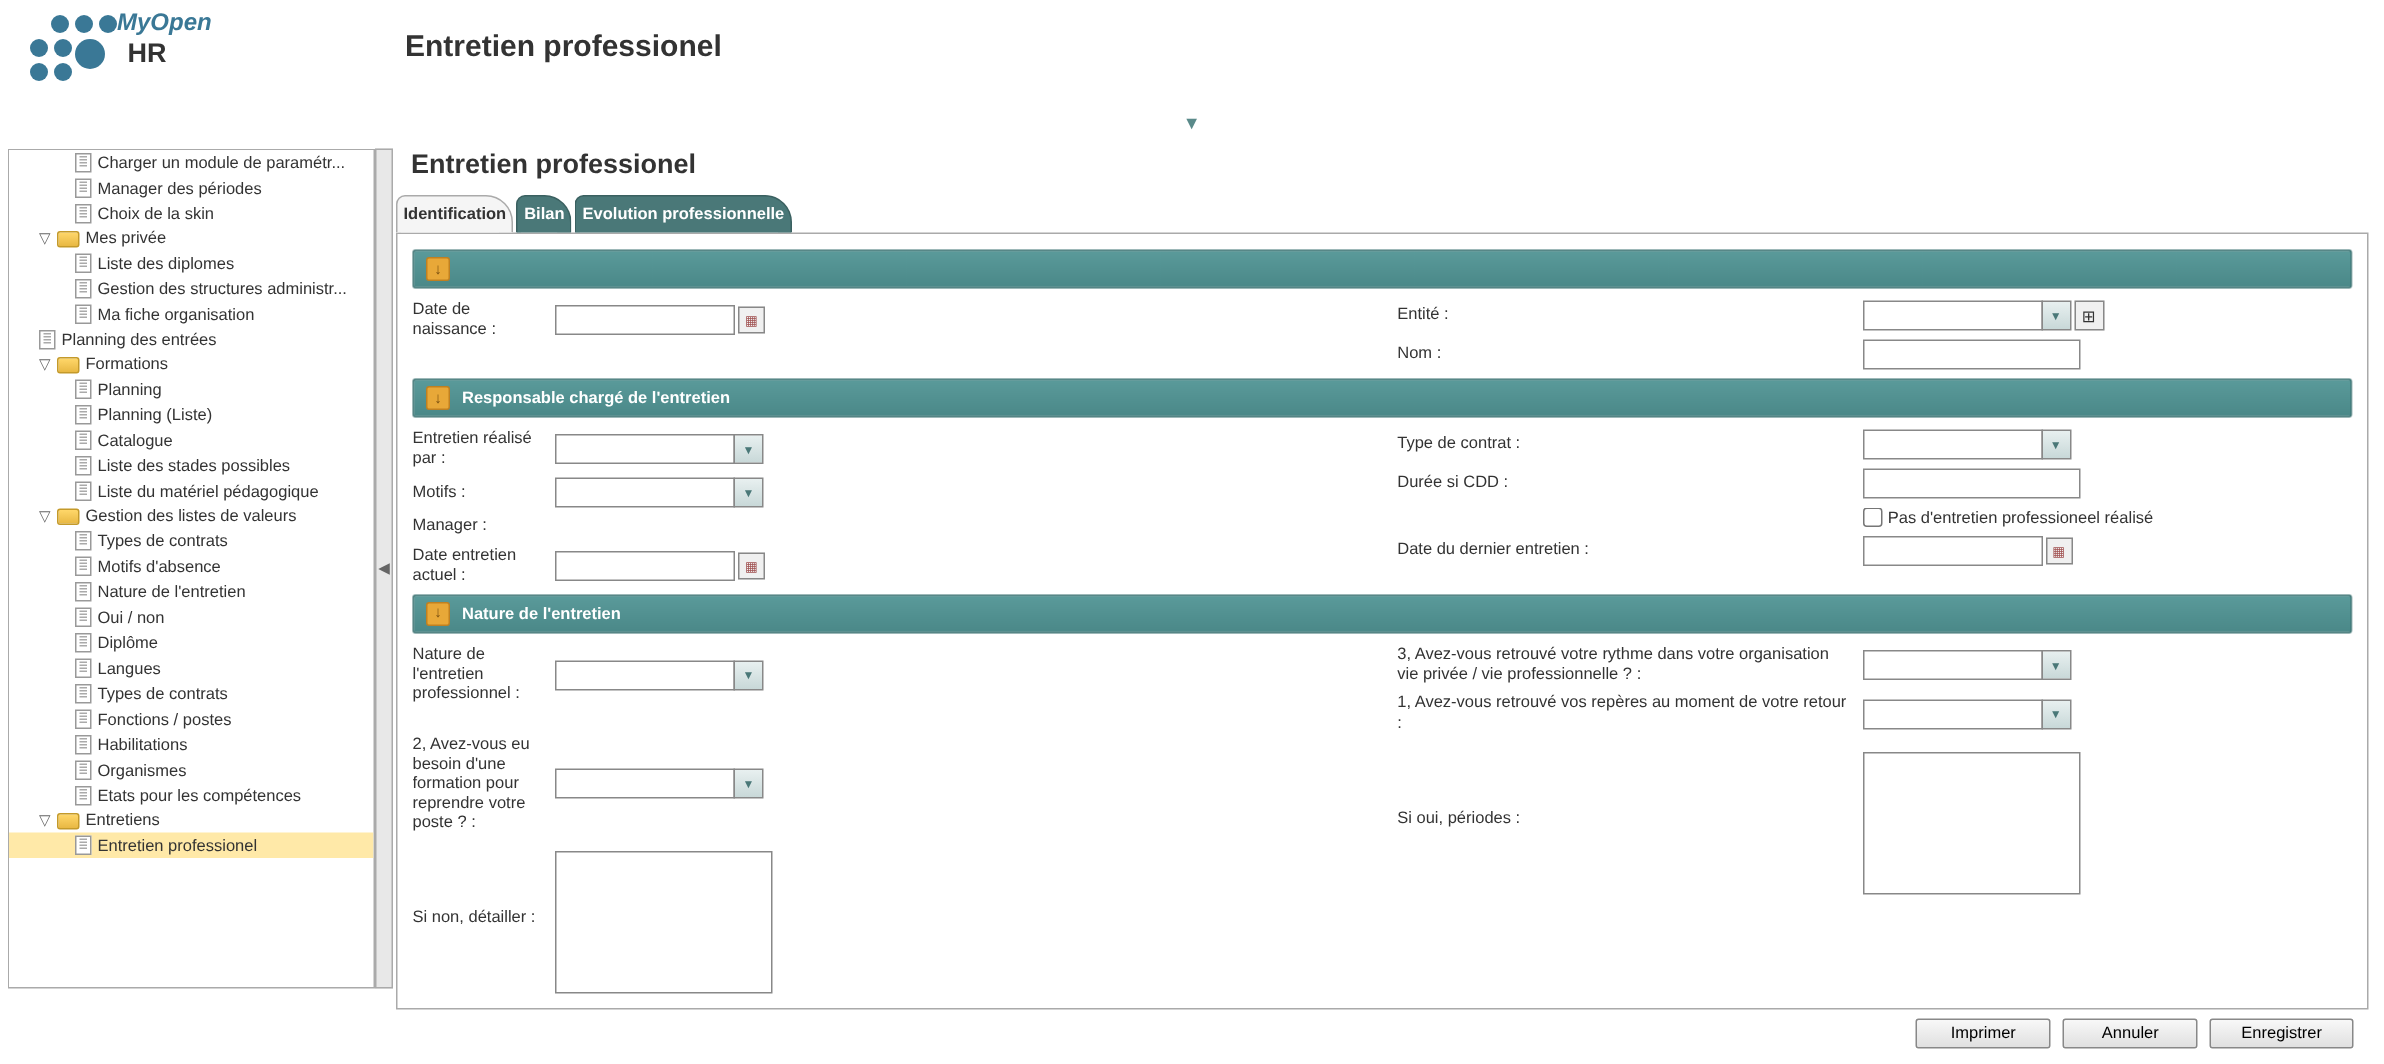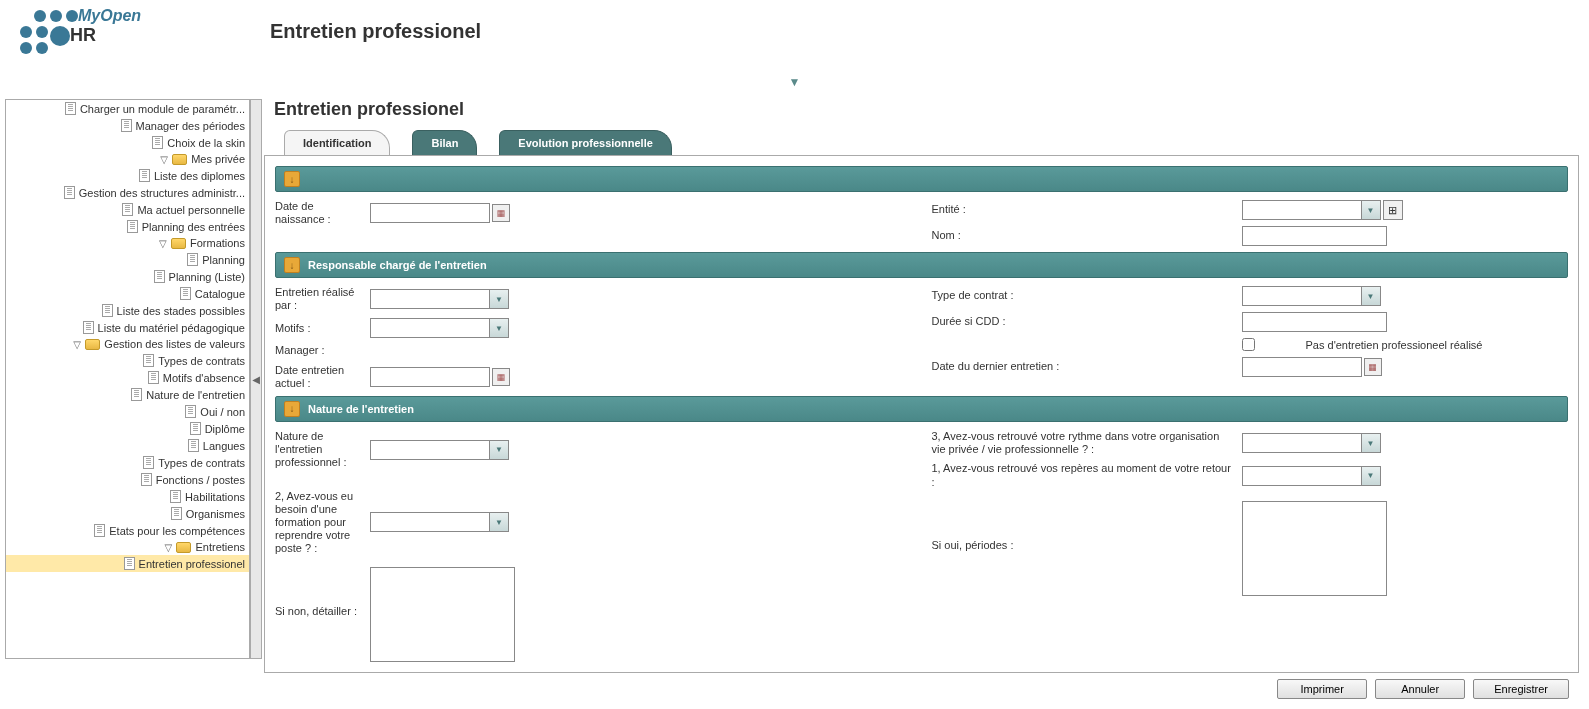--- a/index.html
+++ b/index.html
@@ -1,72 +1,72 @@
 <!DOCTYPE html>
 <html><head>
 <meta charset="utf-8">
 <style>
 * { box-sizing: border-box; margin: 0; padding: 0; }
 body { font-family: Verdana, Arial, sans-serif; font-size: 11px; color: #333; background: #fff; width: 1589px; height: 709px; overflow: hidden; }
 
 .header-top { display: flex; align-items: flex-start; padding: 5px 0 0 10px; height: 70px; }
 .logo { width: 170px; height: 60px; position: relative; }
 .logo-text { position: absolute; left: 68px; top: 2px; color: #3a7896; font-weight: bold; font-size: 16px; font-style: italic; }
-.logo-text2 { position: absolute; left: 60px; top: 20px; color: #333; font-weight: bold; font-size: 18px; }
+.logo-text2 { position: absolute; left: 75px; top: 20px; color: #333; font-weight: bold; font-size: 18px; }
 .logo-dots { position: absolute; left: 10px; top: 5px; }
 .dot { display: inline-block; width: 12px; height: 12px; border-radius: 50%; background: #3a7896; }
 .dot1 { position: absolute; left: 14px; top: 0; }
 .dot2 { position: absolute; left: 30px; top: 0; }
 .dot3 { position: absolute; left: 46px; top: 0; }
 .dot4 { position: absolute; left: 0; top: 16px; }
 .dot5 { position: absolute; left: 16px; top: 16px; }
 .dot6 { position: absolute; left: 30px; top: 16px; width: 20px; height: 20px; }
 .dot7 { position: absolute; left: 0; top: 32px; }
 .dot8 { position: absolute; left: 16px; top: 32px; }
 .page-title { font-size: 20px; font-weight: bold; color: #333; margin-left: 90px; margin-top: 15px; }
 
 .chevron-down { margin-top: 5px; text-align: center; color: #5a8a8a; font-size: 12px; cursor: pointer; }
 
 .content-area { display: flex; margin-top: 10px; }
 .sidebar { width: 245px; border: 1px solid #aaa; margin-left: 5px; height: 560px; overflow-y: auto; position: relative; background: #fff; }
 .sidebar-scroll { overflow-y: scroll; height: 100%; }
-.tree-item { display: flex; align-items: center; padding: 2px 4px; cursor: pointer; white-space: nowrap; overflow: hidden; text-overflow: ellipsis; justify-content: flex-end; }
+.tree-item { display: flex; align-items: center; padding: 2px 4px; cursor: pointer; white-space: nowrap; overflow: hidden; text-overflow: ellipsis; }
 .tree-item.selected { background: #ffe9a8; }
 .tree-indent-1 { padding-left: 20px; }
 .tree-indent-2 { padding-left: 44px; }
 .tree-toggle { width: 12px; display: inline-block; color: #666; font-size: 10px; }
 .tree-icon { width: 16px; height: 13px; display: inline-block; margin-right: 4px; vertical-align: middle; }
 .folder-icon { background: linear-gradient(#ffd76a, #e8b843); border: 1px solid #c49a2a; border-radius: 2px; width: 15px; height: 11px; }
 .file-icon { background: #fff; border: 1px solid #999; width: 11px; height: 13px; position: relative; }
 .file-icon:before { content: ''; position: absolute; top: 1px; left: 2px; right: 2px; height: 1px; background: #aaa; box-shadow: 0 2px 0 #aaa, 0 4px 0 #aaa, 0 6px 0 #aaa; }
 
 .collapse-handle { width: 12px; background: #e8e8e8; border: 1px solid #aaa; display: flex; align-items: center; justify-content: center; cursor: pointer; height: 560px; }
 .collapse-arrow { color: #666; font-size: 10px; }
 
 .main-panel { flex: 1; margin-left: 2px; margin-right: 10px; }
 .sub-title { font-size: 18px; font-weight: bold; color: #333; margin-bottom: 10px; margin-left: 10px; }
 .tabs { display: flex; margin-bottom: 0; }
-.tab { padding: 6px 18px; background: #4a7878; color: #fff; border-radius: 6px 18px 0 0; margin-right: 2px; cursor: pointer; font-weight: bold; font-size: 11px; border: 1px solid #3a6060; border-bottom: none; margin-left: 20px; }
+.tab { padding: 6px 4px; background: #4a7878; color: #fff; border-radius: 6px 18px 0 0; margin-right: 2px; cursor: pointer; font-weight: bold; font-size: 11px; border: 1px solid #3a6060; border-bottom: none; }
 .tab.active { background: #f5f5f5; color: #333; border: 1px solid #aaa; border-bottom: none; }
 
 .form-container { border: 1px solid #aaa; background: #fff; height: 518px; overflow-y: auto; padding: 10px; }
 .section-bar { background: linear-gradient(#5a9a9a, #4a8888); border: 1px solid #3a7070; padding: 4px 8px; color: #fff; font-weight: bold; display: flex; align-items: center; margin-bottom: 8px; border-radius: 2px; }
 .section-toggle { background: #e8a838; border: 1px solid #c08020; width: 16px; height: 16px; display: inline-flex; align-items: center; justify-content: center; margin-right: 8px; border-radius: 2px; color: #7a5010; font-size: 10px; cursor: pointer; }
 
 .form-row { display: flex; margin-bottom: 6px; }
 .form-col { flex: 1; display: flex; align-items: center; }
 .form-label { width: 95px; text-align: left; padding-right: 6px; color: #333; font-size: 11px; line-height: 1.2; }
 .form-input { border: 1px solid #888; height: 20px; padding: 1px 4px; font-size: 11px; width: 140px; }
 .form-input-sm { width: 120px; }
 .form-input-lg { width: 145px; }
 .date-btn { width: 18px; height: 18px; border: 1px solid #888; background: #f0f0f0; margin-left: 2px; cursor: pointer; display: inline-flex; align-items: center; justify-content: center; font-size: 9px; color: #a05050; }
 .select-wrap { display: flex; }
 .select-btn { width: 20px; height: 20px; border: 1px solid #888; background: linear-gradient(#e8f0f0, #c8d8d8); cursor: pointer; display: inline-flex; align-items: center; justify-content: center; font-size: 8px; color: #4a7878; margin-left: -1px; }
 .lookup-btn { width: 20px; height: 20px; border: 1px solid #888; background: #f0f0f0; cursor: pointer; margin-left: 2px; display: inline-flex; align-items: center; justify-content: center; }
-.checkbox-wrap { display: flex; align-items: center; gap: 47px; }
+.checkbox-wrap { display: flex; align-items: center; }
 .checkbox-wrap input { margin-right: 4px; }
 .textarea { border: 1px solid #888; width: 145px; height: 95px; resize: none; font-size: 11px; padding: 2px; }
 
 .footer-buttons { display: flex; justify-content: flex-end; padding: 6px 10px 0 0; gap: 8px; }
 .btn { border: 1px solid #888; background: linear-gradient(#f8f8f8, #e0e0e0); padding: 3px 20px; cursor: pointer; font-size: 11px; border-radius: 2px; min-width: 90px; }
 
 .two-col { display: flex; }
 .col-left { flex: 1; padding-right: 20px; }
 .col-right { flex: 1; }
 .col-right .form-label { width: 310px; }
@@ -117,21 +117,21 @@
         <div class="tree-item tree-indent-2">
           <span class="tree-icon file-icon"></span>
           <span>Liste des diplomes</span>
         </div>
         <div class="tree-item tree-indent-2">
           <span class="tree-icon file-icon"></span>
           <span>Gestion des structures administr...</span>
         </div>
         <div class="tree-item tree-indent-2">
           <span class="tree-icon file-icon"></span>
-          <span>Ma actuel personnelle</span>
+          <span>Ma fiche organisation</span>
         </div>
         <div class="tree-item tree-indent-1">
           <span class="tree-icon file-icon"></span>
           <span>Planning des entrées</span>
         </div>
         <div class="tree-item tree-indent-1">
           <span class="tree-toggle">▽</span>
           <span class="tree-icon folder-icon"></span>
           <span>Formations</span>
         </div>

